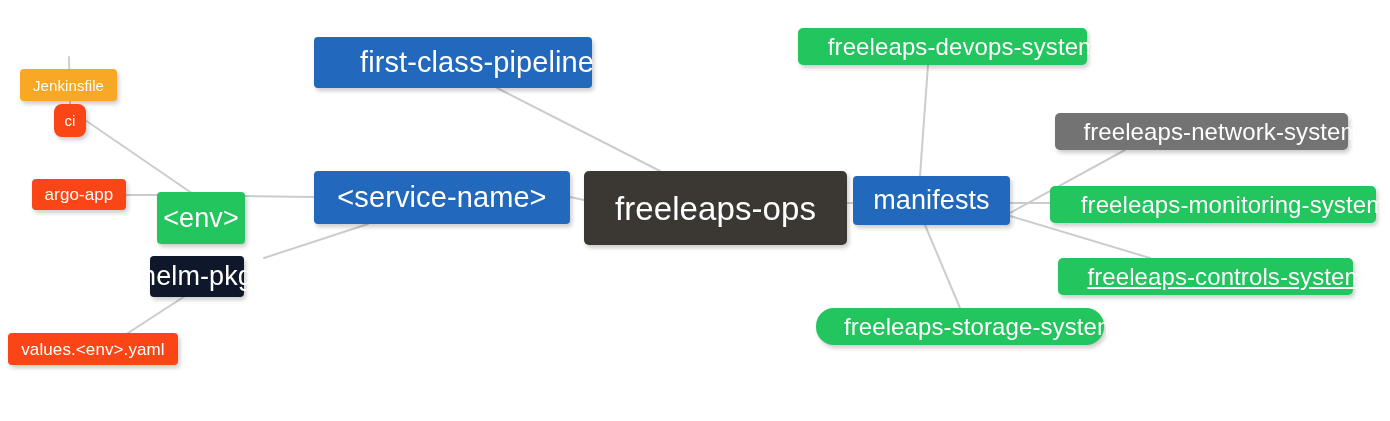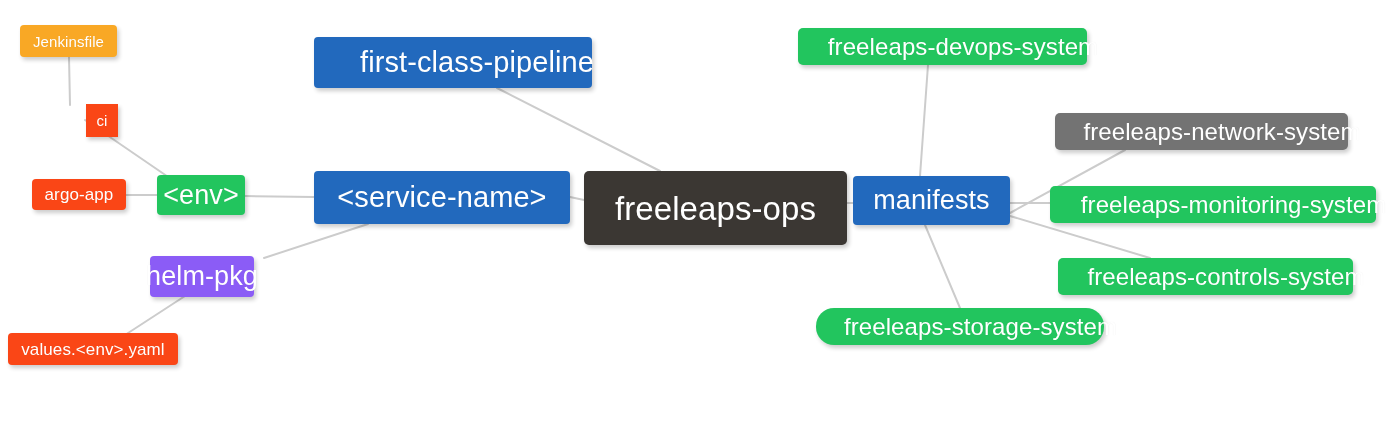--- a/index.html
+++ b/index.html
@@ -38,22 +38,22 @@
     white-space: nowrap;
     line-height: 1;
     letter-spacing: 0.1px;
     box-shadow: 2px 3px 4px rgba(0,0,0,0.20);
     text-shadow: 0 0 1px rgba(0,0,0,0.08);
   }
   .node-root       { font-size: 33px; border-radius: 5px; }
   .node-l1-big     { font-size: 29px; }
   .node-l1-mid     { font-size: 27px; }
   .node-green-lg   { font-size: 24px; border-radius: 5px; padding-left: 41px; }
-  .node-orange-sm  { font-size: 15px; border-radius: 4px; }
-  .node-red-xs     { font-size: 15px; border-radius: 0; margin-left: 32px; }
+  .node-orange-sm  { font-size: 15px; border-radius: 4px; margin-top: 44px; }
+  .node-red-xs     { font-size: 15px; border-radius: 8px; }
   .node-red-sm     { font-size: 17px; border-radius: 4px; }
   .node-red-md     { font-size: 17px; border-radius: 4px; }
 </style>
 </head>
 <body>
 
 <div id="mindmap">
   <svg id="edge-layer" width="1390" height="421" viewBox="0 0 1390 421" xmlns="http://www.w3.org/2000/svg">
       <line x1="69" y1="57" x2="70" y2="105" stroke="#cccccc" stroke-width="2" stroke-linecap="round"></line>
       <line x1="85" y1="120" x2="196" y2="196" stroke="#cccccc" stroke-width="2" stroke-linecap="round"></line>
@@ -73,24 +73,24 @@
   <div id="node-layer">
       <div class="node node-orange-sm" style="left: 20px; top: 25px; width: 97px; height: 32px; background: rgb(249, 168, 37);">
         <span>Jenkinsfile</span>
       </div>
       <div class="node node-red-xs" style="left: 54px; top: 104px; width: 32px; height: 33px; background: rgb(250, 70, 22);">
         <span>ci</span>
       </div>
       <div class="node node-red-sm" style="left: 32px; top: 179px; width: 94px; height: 31px; background: rgb(250, 70, 22);">
         <span>argo-app</span>
       </div>
-      <div class="node node-l1-mid" style="left: 157px; top: 175px; width: 88px; height: 40px; background: rgb(34, 197, 94);">
+      <div class="node node-l1-mid" style="left: 157px; top: 192px; width: 88px; height: 52px; background: rgb(34, 197, 94);">
         <span>&lt;env&gt;</span>
       </div>
-      <div class="node node-l1-mid" style="left: 150px; top: 256px; width: 104px; height: 41px; background: #8b5cf6;">
+      <div class="node node-l1-mid" style="left: 150px; top: 256px; width: 94px; height: 41px; background: #0f172a;">
         <span>helm-pkg</span>
       </div>
       <div class="node node-red-md" style="left: 8px; top: 333px; width: 170px; height: 32px; background: rgb(250, 70, 22);">
         <span>values.&lt;env&gt;.yaml</span>
       </div>
       <div class="node node-l1-big" style="left: 314px; top: 37px; width: 278px; height: 51px; background: rgb(34, 105, 189); padding-left: 48px;">
         <span>first-class-pipeline</span>
       </div>
       <div class="node node-l1-big" style="left: 314px; top: 171px; width: 256px; height: 53px; background: rgb(34, 105, 189); justify-content: center;">
         <span>&lt;service-name&gt;</span>
@@ -103,20 +103,20 @@
       </div>
       <div class="node node-green-lg" style="left: 798px; top: 28px; width: 289px; height: 37px; background: rgb(34, 197, 94);">
         <span>freeleaps-devops-system</span>
       </div>
       <div class="node node-green-lg" style="left: 1055px; top: 113px; width: 293px; height: 37px; background: #737373;">
         <span>freeleaps-network-system</span>
       </div>
       <div class="node node-green-lg" style="left: 1050px; top: 186px; width: 326px; height: 37px; background: rgb(34, 197, 94);">
         <span>freeleaps-monitoring-system</span>
       </div>
-      <div class="node node-green-lg" style="left: 1058px; top: 258px; width: 295px; height: 37px; background: rgb(34, 197, 94);">
+      <div class="node node-green-lg" style="left: 1058px; top: 258px; width: 295px; height: 37px; background: rgb(34, 197, 94); text-decoration: underline;">
         <span>freeleaps-controls-system</span>
       </div>
       <div class="node node-green-lg" style="left: 816px; top: 308px; width: 288px; height: 37px; background: rgb(34, 197, 94); border-radius: 18px;">
         <span>freeleaps-storage-system</span>
       </div>
     </div>
 </div>
 
 </body></html>

